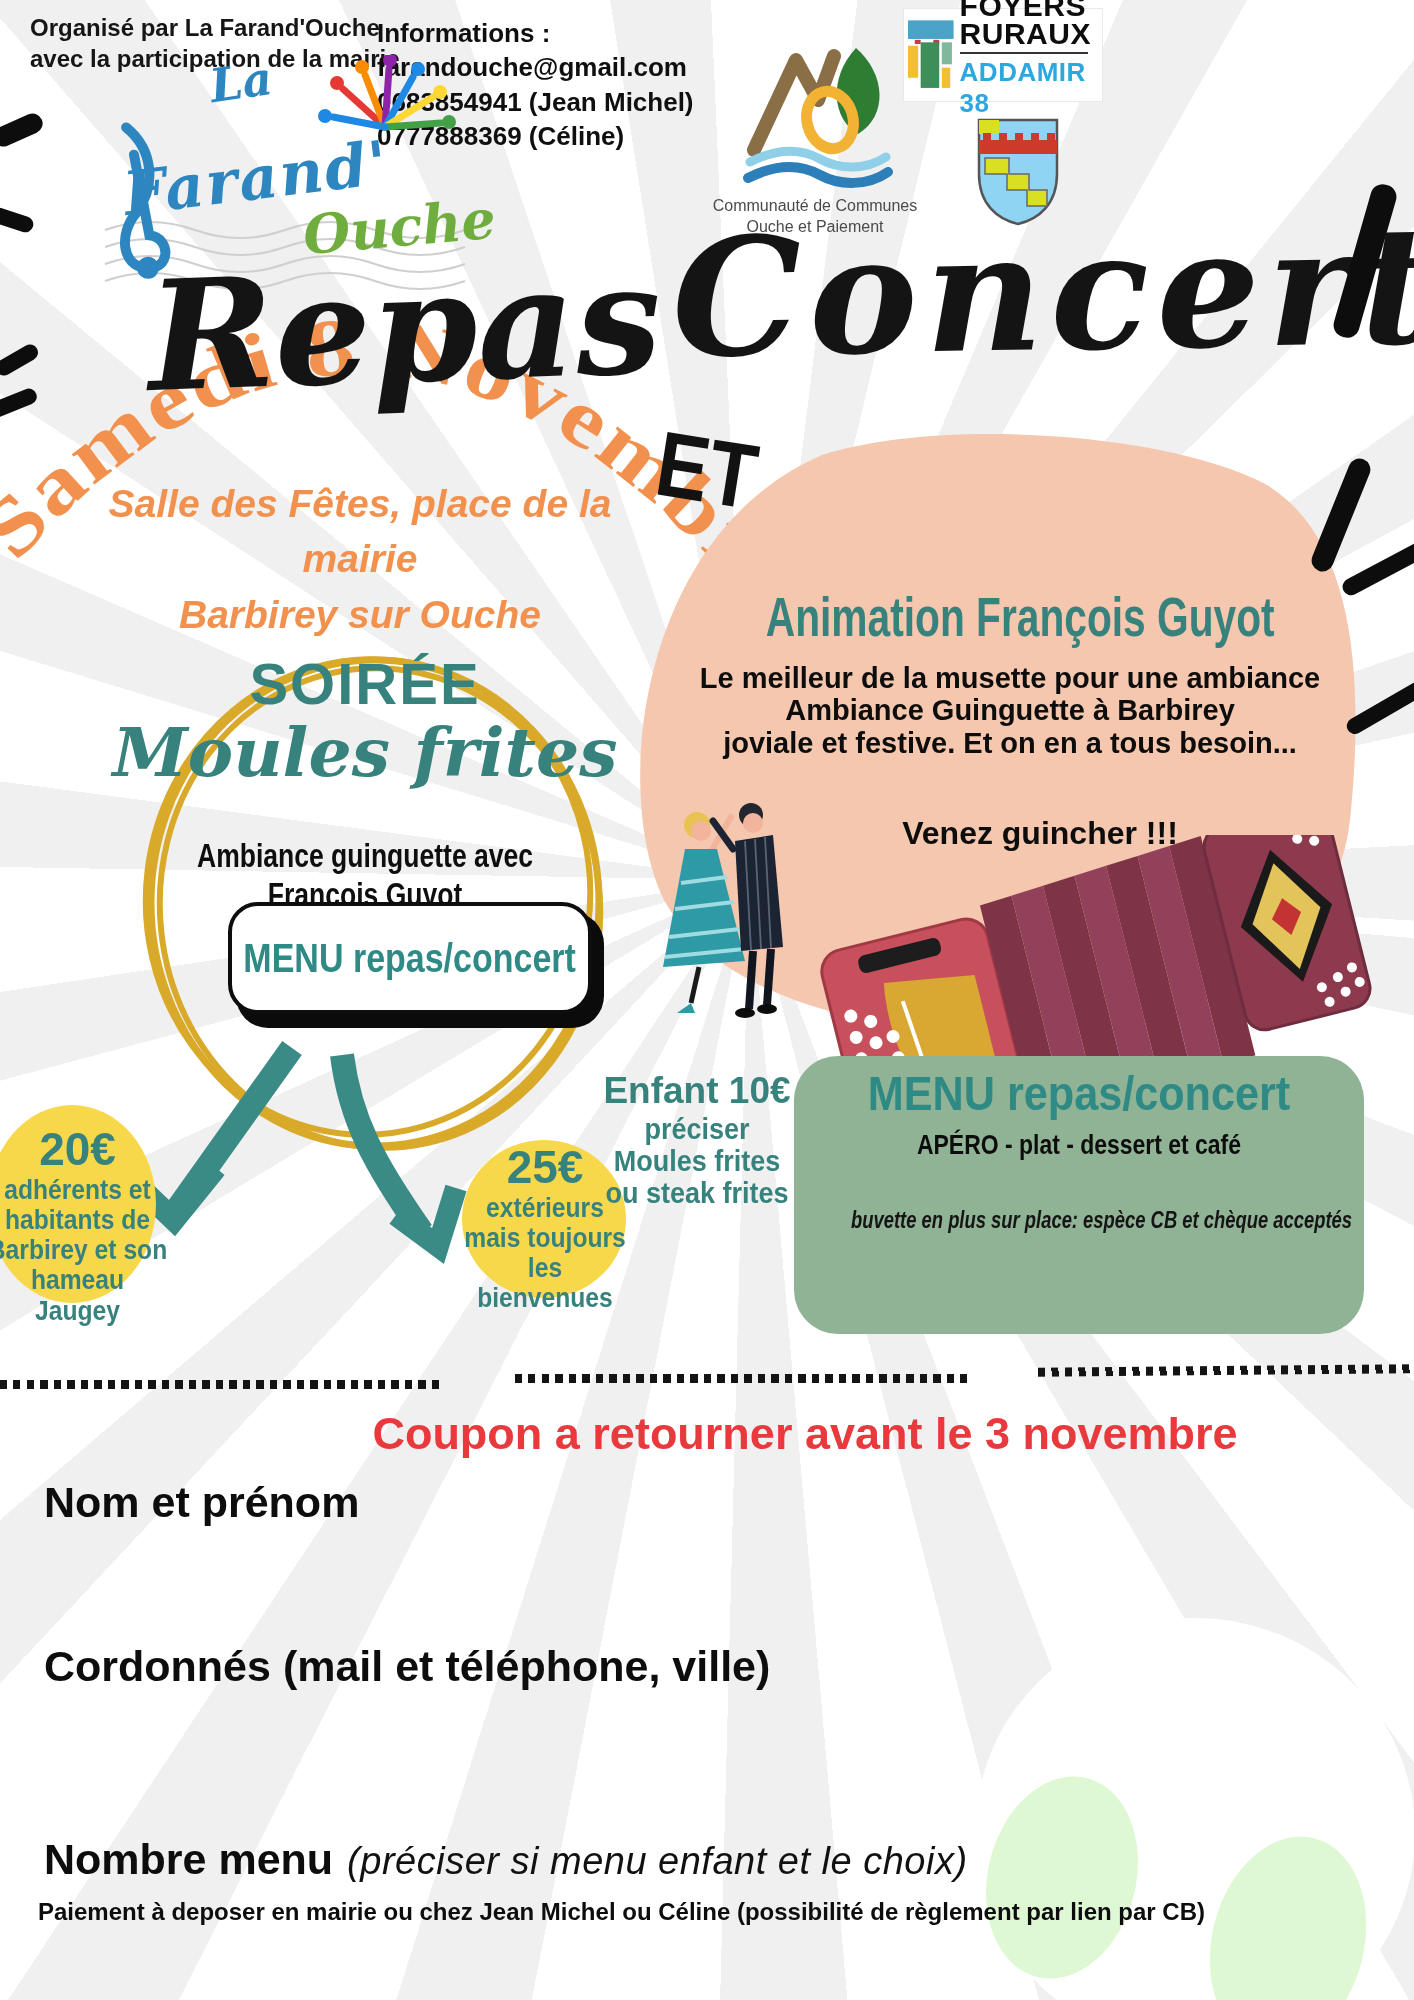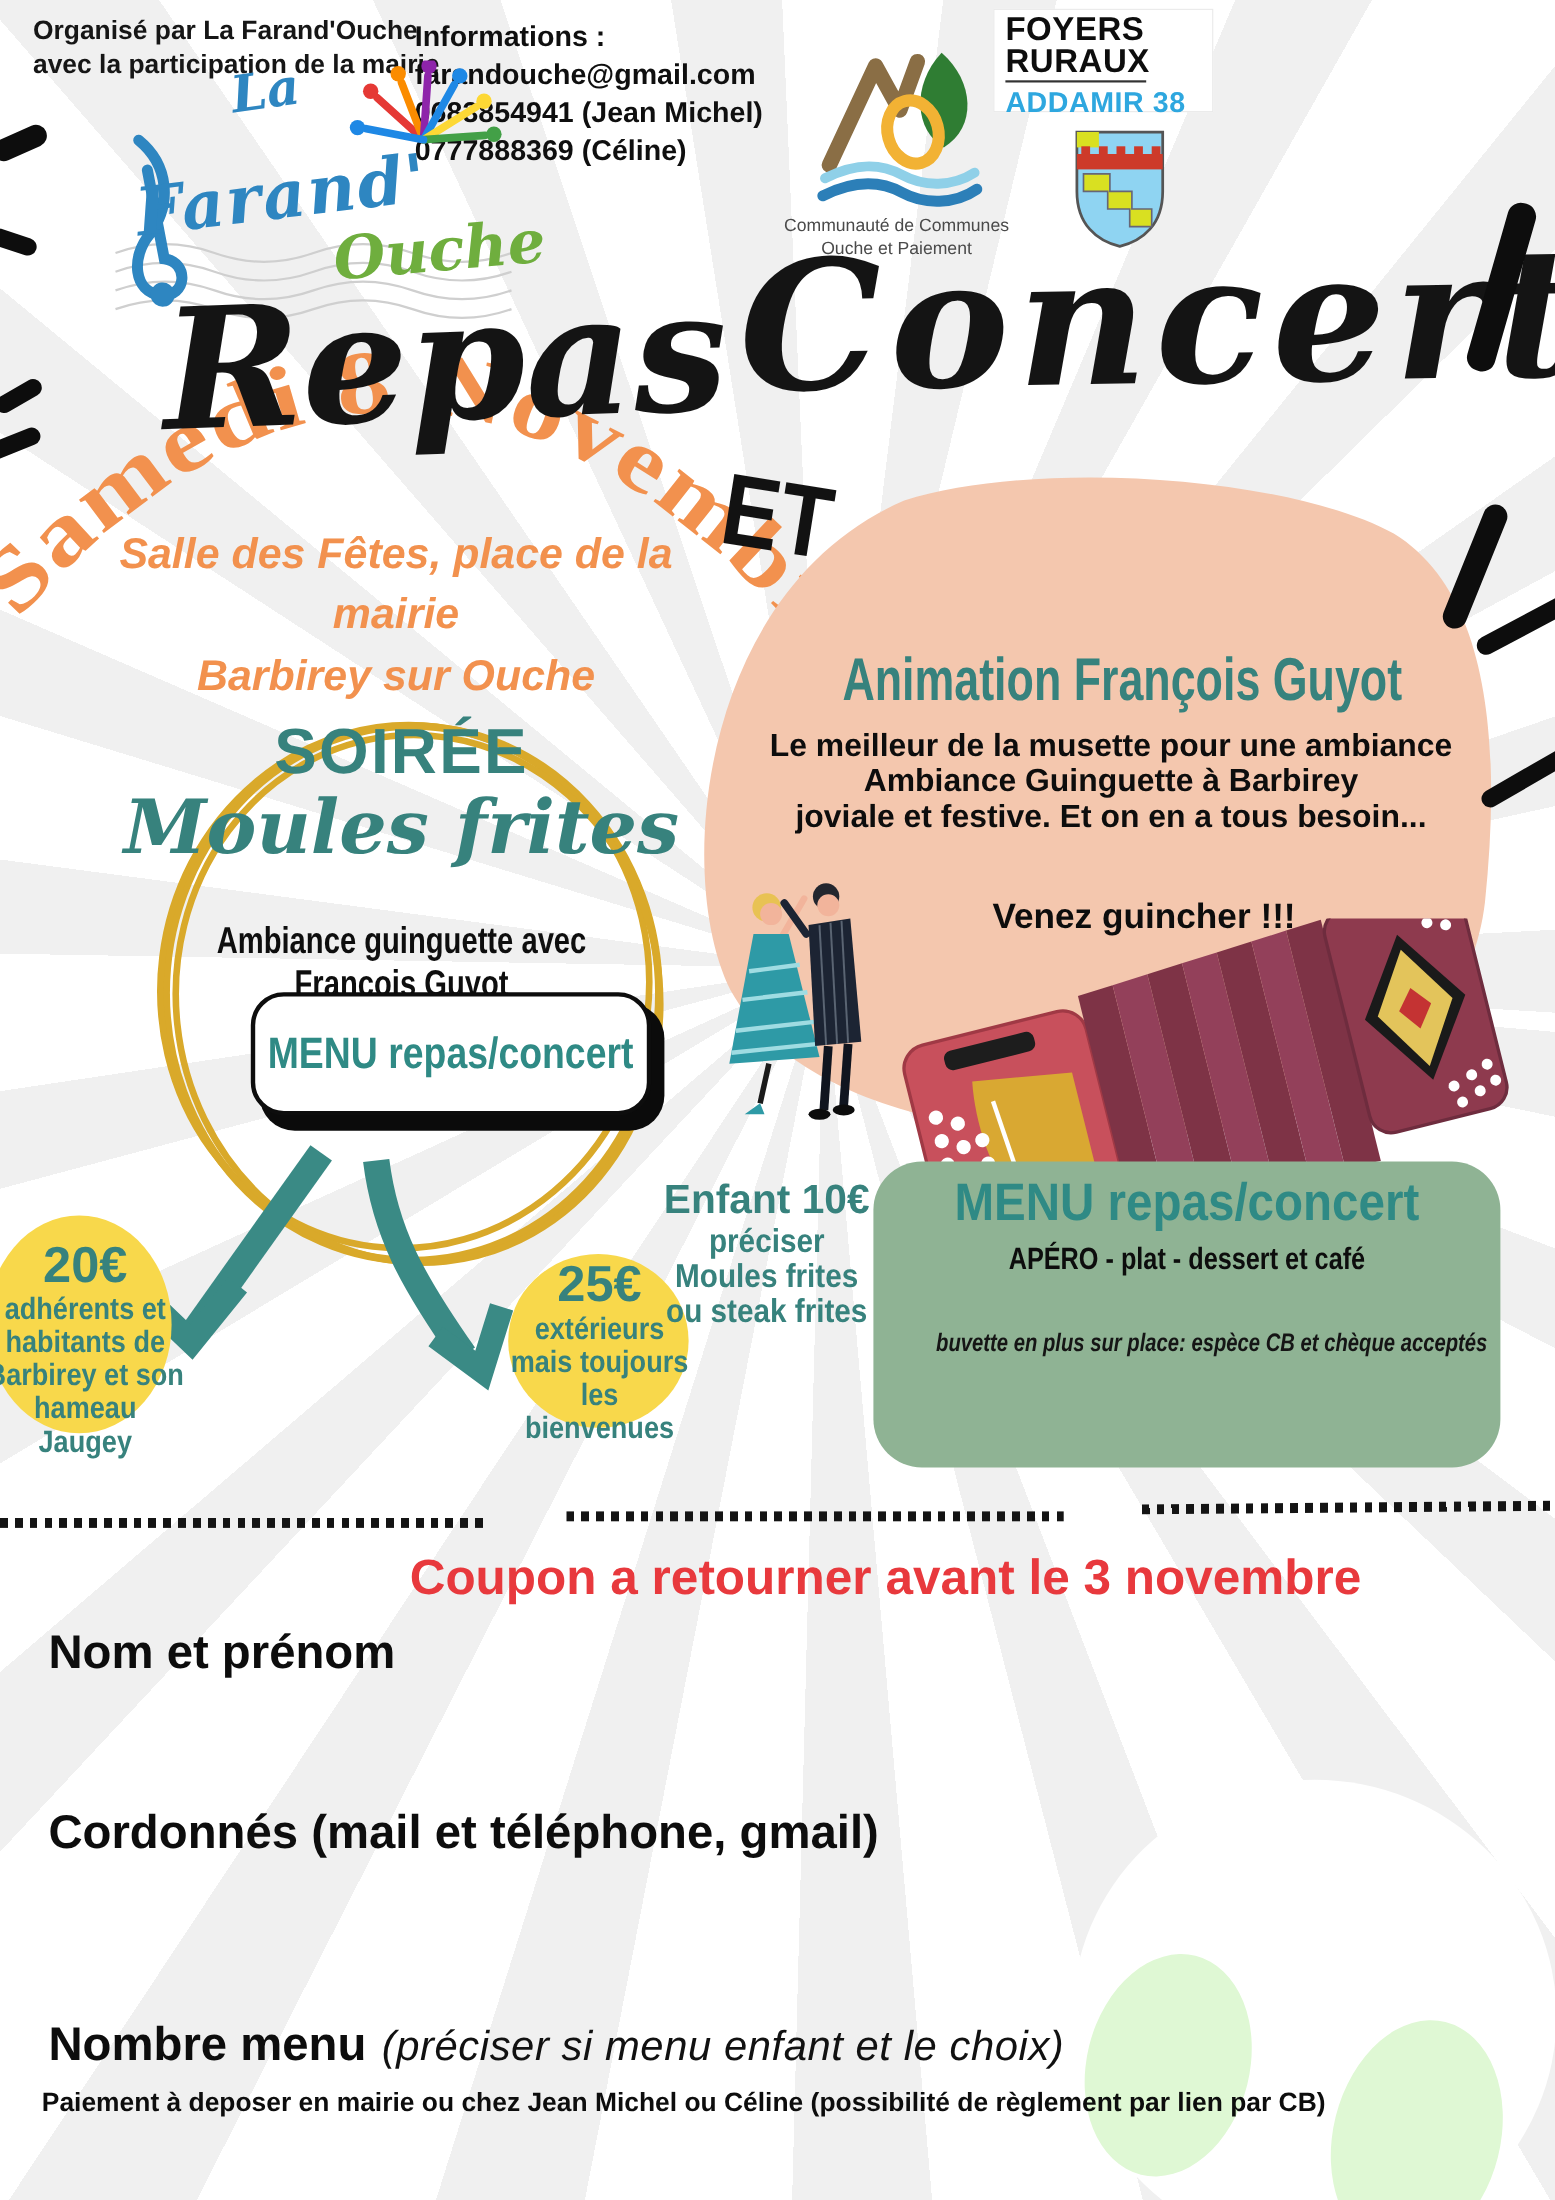--- a/index.html
+++ b/index.html
@@ -12,21 +12,21 @@
 
   
   .org-text { left:30px; top:12px; width:400px; font-size:24px; font-weight:600; line-height:1.3; color:#161616;}
   .info-block { left:377px; top:16px; font-size:26px; font-weight:700; line-height:1.32; color:#0f0f0f;}
   .logo-farand { left:85px; top:55px; width:400px; height:260px;}
   .logo-la { position:absolute; left:125px; top:0px; font-family:"DejaVu Serif",serif; font-style:italic; font-weight:700; font-size:46px; color:#2E86C1; transform:rotate(-8deg);}
   .logo-farandword { position:absolute; left:38px; top:88px; font-family:"DejaVu Serif",serif; font-style:italic; font-weight:700; font-size:60px; color:#2E86C1; transform:rotate(-7deg); letter-spacing:2px;}
   .logo-ouche { position:absolute; left:218px; top:140px; font-family:"DejaVu Serif",serif; font-style:italic; font-weight:700; font-size:54px; color:#6FAE3E; transform:rotate(-5deg);}
   .ccom { left:705px; top:22px; width:220px; text-align:center;}
   .ccom-caption { font-size:16px; line-height:1.3; color:#4a4a4a; margin-top:2px;}
-  .foyers-card { left:903px; top:8px; width:200px; height:94px; background:#fff; border:1px solid #e9e9e9; display:flex; align-items:flex-start; padding:4px;flex-direction:column;}
+  .foyers-card { left:903px; top:8px; width:200px; height:94px; background:#fff; border:1px solid #e9e9e9; display:flex; align-items:center; padding:4px;}
   .foyers-text { margin-left:6px;}
   .foyers-name { font-size:30px; font-weight:900; line-height:0.95; color:#0d0d0d; letter-spacing:0.5px;}
   .foyers-divider { width:128px; height:2px; background:#333; margin:3px 0;}
   .foyers-sub { font-size:26px; font-weight:900; color:#2EA7DF; letter-spacing:0.5px;}
   .shield { left:975px; top:116px; width:86px; height:112px;}
 
   
   .arc-svg { left:0px; top:128px; }
   .word-repas { left:148px; top:252px; font-family:"DejaVu Serif",serif; font-style:italic; font-weight:700; font-size:152px; line-height:1; color:#141414; transform:rotate(-2deg);}
   .word-concert { left:672px; top:210px; font-family:"DejaVu Serif",serif; font-style:italic; font-weight:700; font-size:163px; line-height:1; color:#141414; letter-spacing:7px; transform:rotate(-1deg);}
@@ -363,19 +363,19 @@
   <div class="abs stroke m2"></div>
   <div class="abs stroke m3"></div>
   <div class="abs stroke m4"></div>
 
   <div class="abs cutline cut1"></div>
   <div class="abs cutline cut2"></div>
   <div class="abs cutline cut3"></div>
 
   <div class="abs coupon-title">Coupon a retourner avant le 3 novembre</div>
   <div class="abs field f-name">Nom et prénom</div>
-  <div class="abs field f-contact">Cordonnés (mail et téléphone, gmail)</div>
+  <div class="abs field f-contact">Cordonnés (mail et téléphone, ville)</div>
   <div class="abs field f-menu">
     <span>Nombre menu</span><span class="note">(préciser si menu enfant et le choix)</span>
   </div>
   <div class="abs payment">Paiement à deposer en mairie ou chez Jean Michel ou Céline  (possibilité de règlement par lien par CB)</div>
 
 </div>
 
 </body></html>

